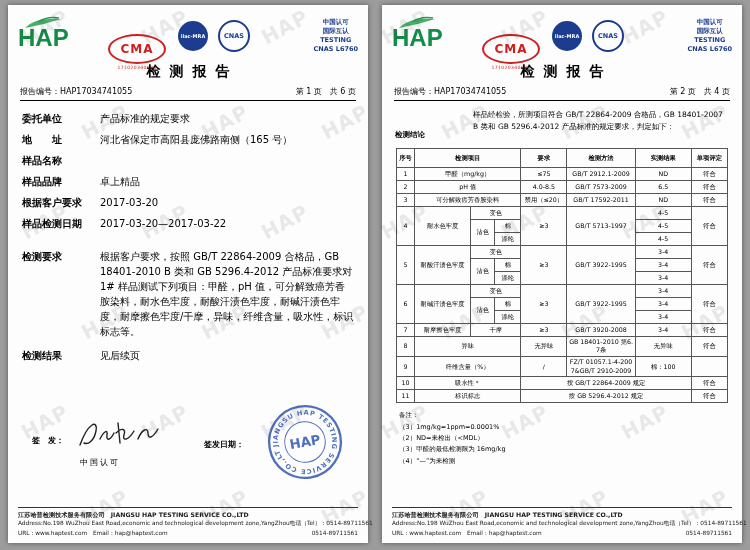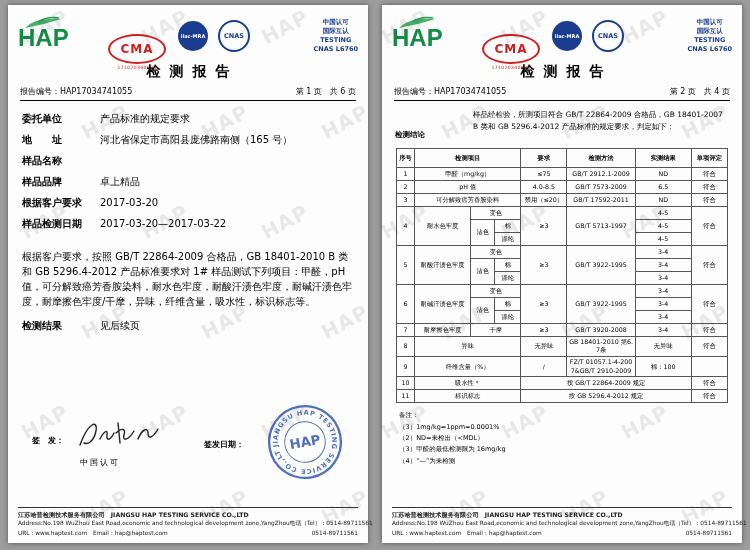--- a/index.html
+++ b/index.html
@@ -131,20 +131,21 @@
         </div>
         <div class="irow">
           <span class="ilabel">根据客户要求</span>
           <span class="ivalue">2017-03-20</span>
         </div>
         <div class="irow">
           <span class="ilabel">样品检测日期</span>
           <span class="ivalue">2017-03-20—2017-03-22</span>
         </div>
         <div class="irow mt16">
+          <span class="ilabel">检测要求</span>
           <span class="ivalue">根据客户要求，按照 GB/T 22864-2009 合格品，GB 18401-2010 B 类和 GB 5296.4-2012 产品标准要求对 1# 样品测试下列项目：甲醛，pH 值，可分解致癌芳香胺染料，耐水色牢度，耐酸汗渍色牢度，耐碱汗渍色牢度，耐摩擦色牢度/干摩，异味，纤维含量，吸水性，标识标志等。</span>
         </div>
         <div class="irow mt8">
           <span class="ilabel">检测结果</span>
           <span class="ivalue">见后续页</span>
         </div>
       </div>
 
       <div class="sig-area">
         <span class="sig-label">签　发：</span>

